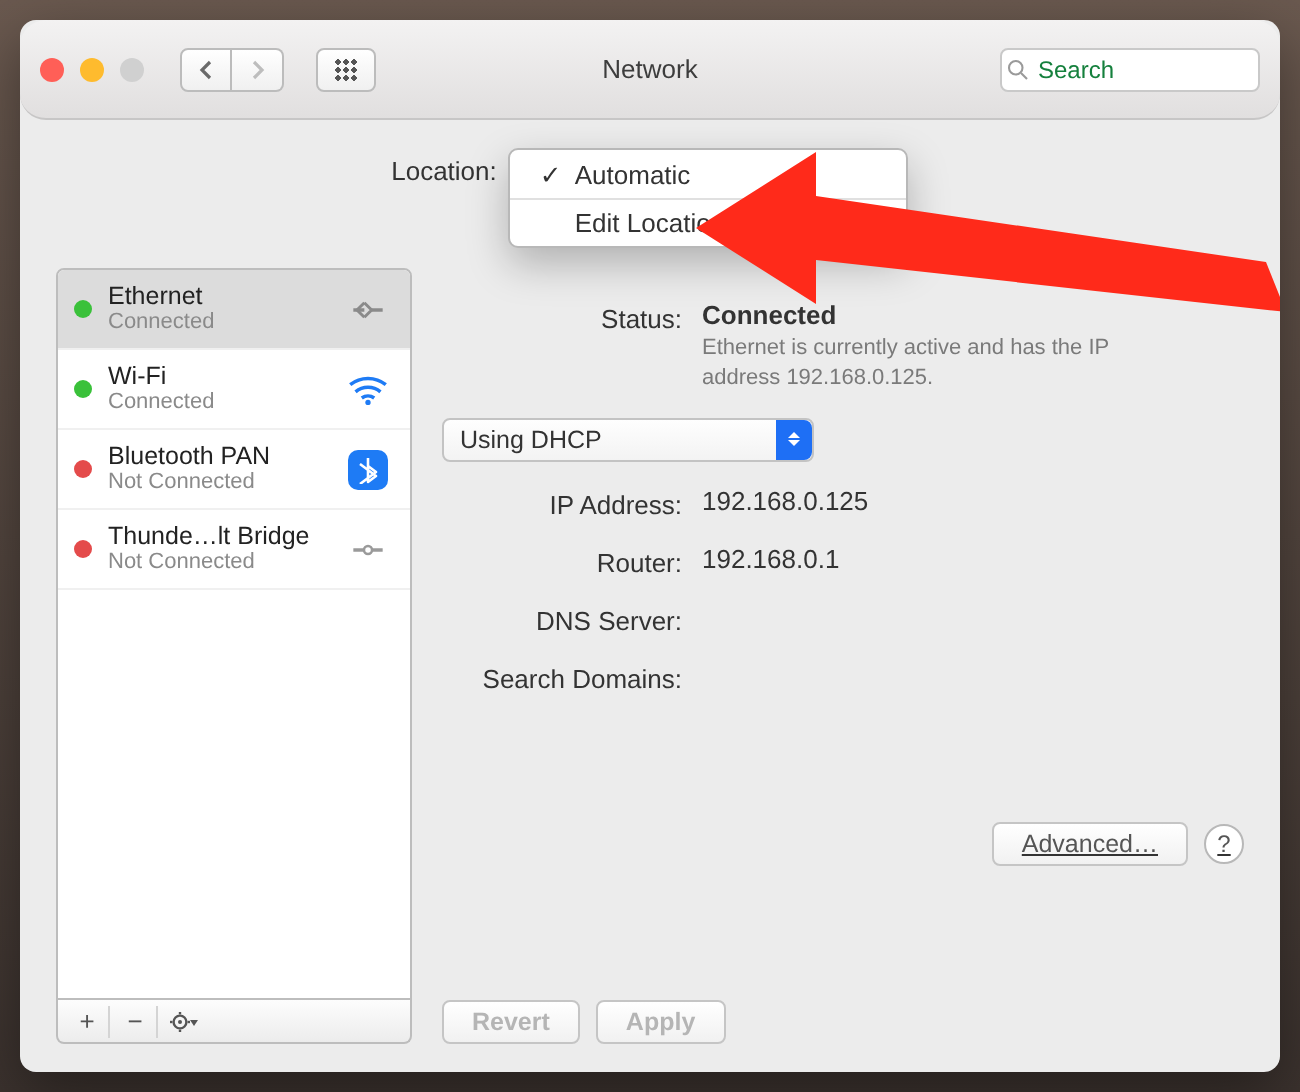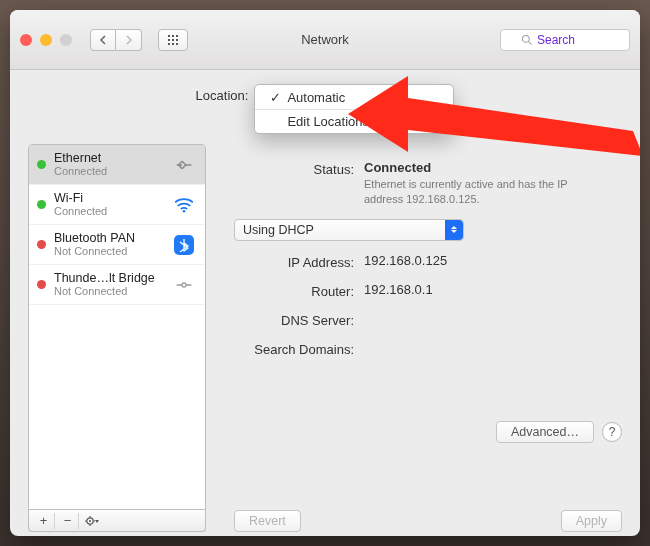--- a/index.html
+++ b/index.html
@@ -1,74 +1,74 @@
 <!DOCTYPE html>
 <html><head>
 <meta charset="utf-8">
 <style>
   * { box-sizing: border-box; }
   html,body { margin:0; padding:0; font-family: -apple-system, "Helvetica Neue", Arial, sans-serif; font-size:13px; color:#333; }
   .wrap { width:650px; height:546px; background:linear-gradient(#6a594f,#3b322e); padding:10px 10px 10px 10px; position:relative; }
   .window { width:630px; height:526px; margin:0 auto; background:#ececec; border-radius:8px; box-shadow:0 10px 30px rgba(0,0,0,0.4); overflow:hidden; position:relative; }
-  .titlebar { height:60px; background:linear-gradient(#f3f2f2,#e1dfdf); border-bottom:1px solid #c7c6c6; display:flex; align-items:center; padding:0 10px; gap:8px; }
+  .titlebar { height:50px; background:linear-gradient(#f3f2f2,#e1dfdf); border-bottom:1px solid #c7c6c6; display:flex; align-items:center; padding:0 10px; gap:8px;border-radius:13px; }
   .traffic { display:flex; gap:8px; align-items:center; }
   .dot { width:12px; height:12px; border-radius:50%; }
   .dot.close{ background:#ff5f57;} .dot.min{background:#febb2e;} .dot.max{background:#d0d0d0;}
   .navbtns { display:flex; margin-left:10px; }
   .navbtn { width:26px; height:22px; background:linear-gradient(#ffffff,#f0f0f0); border:1px solid #bcbcbc; display:flex; align-items:center; justify-content:center; font-size:12px; color:#6a6a6a; }
   .navbtn:first-child{border-radius:4px 0 0 4px;}
   .navbtn:last-child{border-radius:0 4px 4px 0; border-left:none;}
   .gridbtn { width:30px; height:22px; margin-left:8px; background:linear-gradient(#ffffff,#f0f0f0); border:1px solid #bcbcbc; border-radius:4px; display:flex; align-items:center; justify-content:center; }
   .grid9 { width:12px; height:12px; background:
      radial-gradient(circle,#555 1.3px,transparent 1.3px) 0 0/4px 4px; }
   .title { position:absolute; left:0; right:0; text-align:center; font-weight:500; color:#3d3d3d; pointer-events:none; }
-  .search { margin-left:auto; width:130px; height:22px; background:#fff; border:1px solid #c9c9c9; border-radius:4px; display:flex; align-items:center; padding:0 20px; gap:4px; color:#6d28d9; font-size:12px;}
+  .search { margin-left:auto; width:130px; height:22px; background:#fff; border:1px solid #c9c9c9; border-radius:4px; display:flex; align-items:center; padding:0 2px; gap:4px; color:#15803d; font-size:12px;}
   .search svg{width:12px;height:12px;fill:#9a9a9a;}
   
   .body { display:flex; height:calc(100% - 46px); padding:14px 18px 18px 18px; flex-direction:column; }
   .locrow { display:flex; align-items:flex-start; justify-content:center; margin-bottom:10px; position:relative; }
   .loclabel { padding-top:4px; margin-right:6px; color:#333; }
   .locpop { width:200px; background:#fff; border:1px solid #b8b8b8; border-radius:5px; box-shadow:0 8px 20px rgba(0,0,0,0.25); overflow:visible; position:relative; }
   .locpop-cap { position:absolute; right:-6px; top:0; width:20px; height:22px; background:#1e6ff5; border-radius:0 5px 0 0; z-index:-1;}
   .menuitem { display:flex; align-items:center; height:24px; padding:0 14px; gap:6px; font-size:13px; color:#333; }
   .menuitem.sep{border-top:1px solid #e0e0e0;}
   .chk { width:12px; text-align:center; }
   
-  .cols { display:flex; flex:1; gap:28px; min-height:0; }
+  .cols { display:flex; flex:1; gap:15px; min-height:0; }
   .sidebar { width:178px; display:flex; flex-direction:column; }
   .svclist { flex:1; background:#fff; border:1px solid #bdbdbd; border-radius:4px 4px 0 0; overflow:hidden; }
   .svc { display:flex; align-items:center; gap:8px; padding:6px 8px; border-bottom:1px solid #f0f0f0; }
   .svc.selected{ background:#dcdcdc; }
   .sdot{ width:9px; height:9px; border-radius:50%; flex-shrink:0; }
   .sdot.green{background:#3ac13a;} .sdot.red{background:#e44b4b;}
   .svcmain{flex:1; min-width:0; line-height:1.15;}
   .svcname{font-size:12.5px; color:#222; white-space:nowrap; overflow:hidden; text-overflow:ellipsis;}
   .svcstat{font-size:11px; color:#8a8a8a;}
   .svcicon{width:26px; display:flex; justify-content:center;}
   .svcbar{ height:22px; background:linear-gradient(#fdfdfd,#ececec); border:1px solid #bdbdbd; border-top:none; border-radius:0 0 4px 4px; display:flex; align-items:center; padding:0 4px; gap:2px;}
   .barbtn{ width:22px; height:16px; display:flex; align-items:center; justify-content:center; font-size:13px; color:#555; border-right:1px solid #d4d4d4;}
   .barbtn:last-child{border-right:none;}
   
   .detail { flex:1; background:transparent; display:flex; flex-direction:column; position:relative;margin-top:16px;}
   .kv { display:flex; margin-bottom:12px; align-items:flex-start; }
   .kv .k { width:130px; text-align:right; color:#333; padding-right:10px; padding-top:2px;}
   .kv .v { flex:1; color:#333; }
   .statusval{font-weight:600;}
   .statussub{font-size:11px; color:#7a7a7a; line-height:1.35; margin-top:2px; max-width:240px;}
-  .select { display:flex; align-items:center; width:230px; height:22px; background:linear-gradient(#fefefe,#f3f3f3); border:1px solid #c3c3c3; border-radius:4px; padding:0 8px; position:relative; font-size:12.5px;}
+  .select { display:flex; align-items:center; width:186px; height:22px; background:linear-gradient(#fefefe,#f3f3f3); border:1px solid #c3c3c3; border-radius:4px; padding:0 8px; position:relative; font-size:12.5px;}
   .select .caps{position:absolute; right:0; top:0; bottom:0; width:18px; background:#1e6ff5; border-radius:0 4px 4px 0; display:flex; flex-direction:column; align-items:center; justify-content:center;}
   .caret{width:0;height:0;border-left:3.5px solid transparent;border-right:3.5px solid transparent;}
   .caret.up{border-bottom:3.5px solid #fff; margin-bottom:1px;}
   .caret.dn{border-top:3.5px solid #fff;}
   
-  .footer { display:flex; justify-content:space-between; align-items:center; gap:8px; margin-top:auto; }
+  .footer { display:flex; justify-content:flex-start; align-items:center; gap:8px; margin-top:auto;font-weight:bold; }
   .btn { height:22px; padding:0 14px; background:linear-gradient(#ffffff,#f1f1f1); border:1px solid #c5c5c5; border-radius:4px; font-size:12.5px; display:inline-flex; align-items:center; color:#555;}
   .btn.disabled{color:#b5b5b5;}
   .helpbtn{width:20px;height:20px;border:1px solid #b8b8b8;border-radius:50%;display:flex;align-items:center;justify-content:center;font-size:12px;background:#fff;color:#555;}
-  .advrow{display:flex;justify-content:flex-end;align-items:center;gap:8px; margin-bottom:14px;}
+  .advrow{display:flex;justify-content:flex-end;align-items:center;gap:8px; margin-bottom:14px;text-decoration:underline;}
   
   
   .arrow { position:absolute; top:66px; left:338px; width:300px; height:140px; pointer-events:none; z-index:30;}
   .arrow svg{width:100%;height:100%;}
   
   
   .eth-ic{width:22px;height:16px;}
   .wifi-ic{width:22px;height:16px;}
   .bt-ic{width:20px;height:20px;border-radius:5px;background:#1e7bf5;display:flex;align-items:center;justify-content:center;}
   .tb-ic{width:22px;height:16px;}

